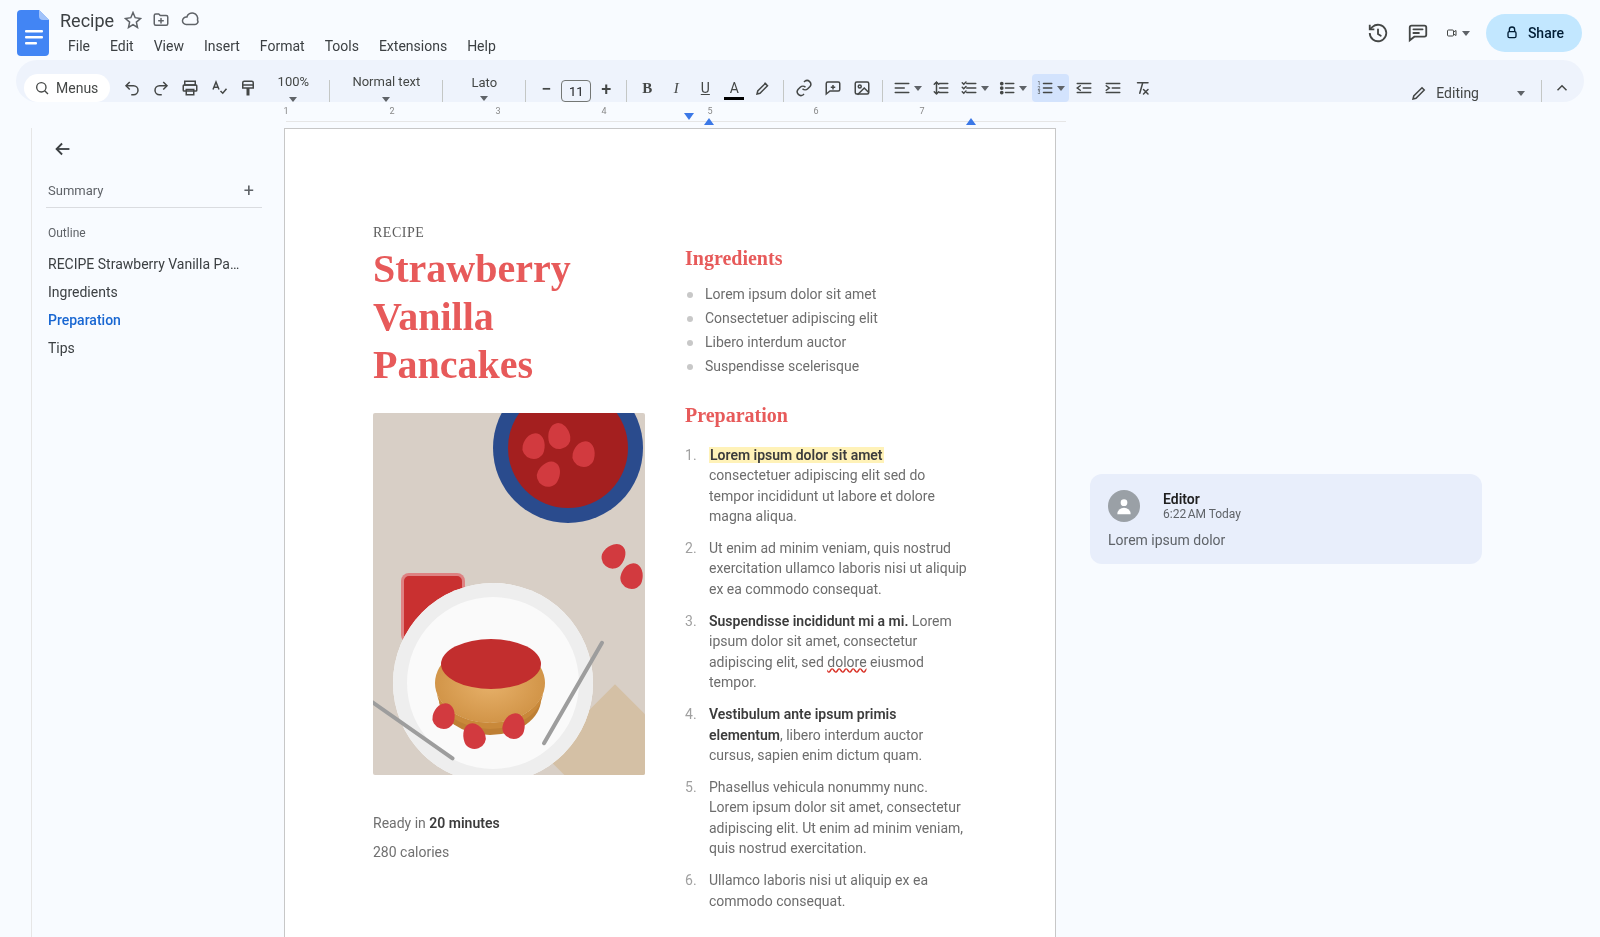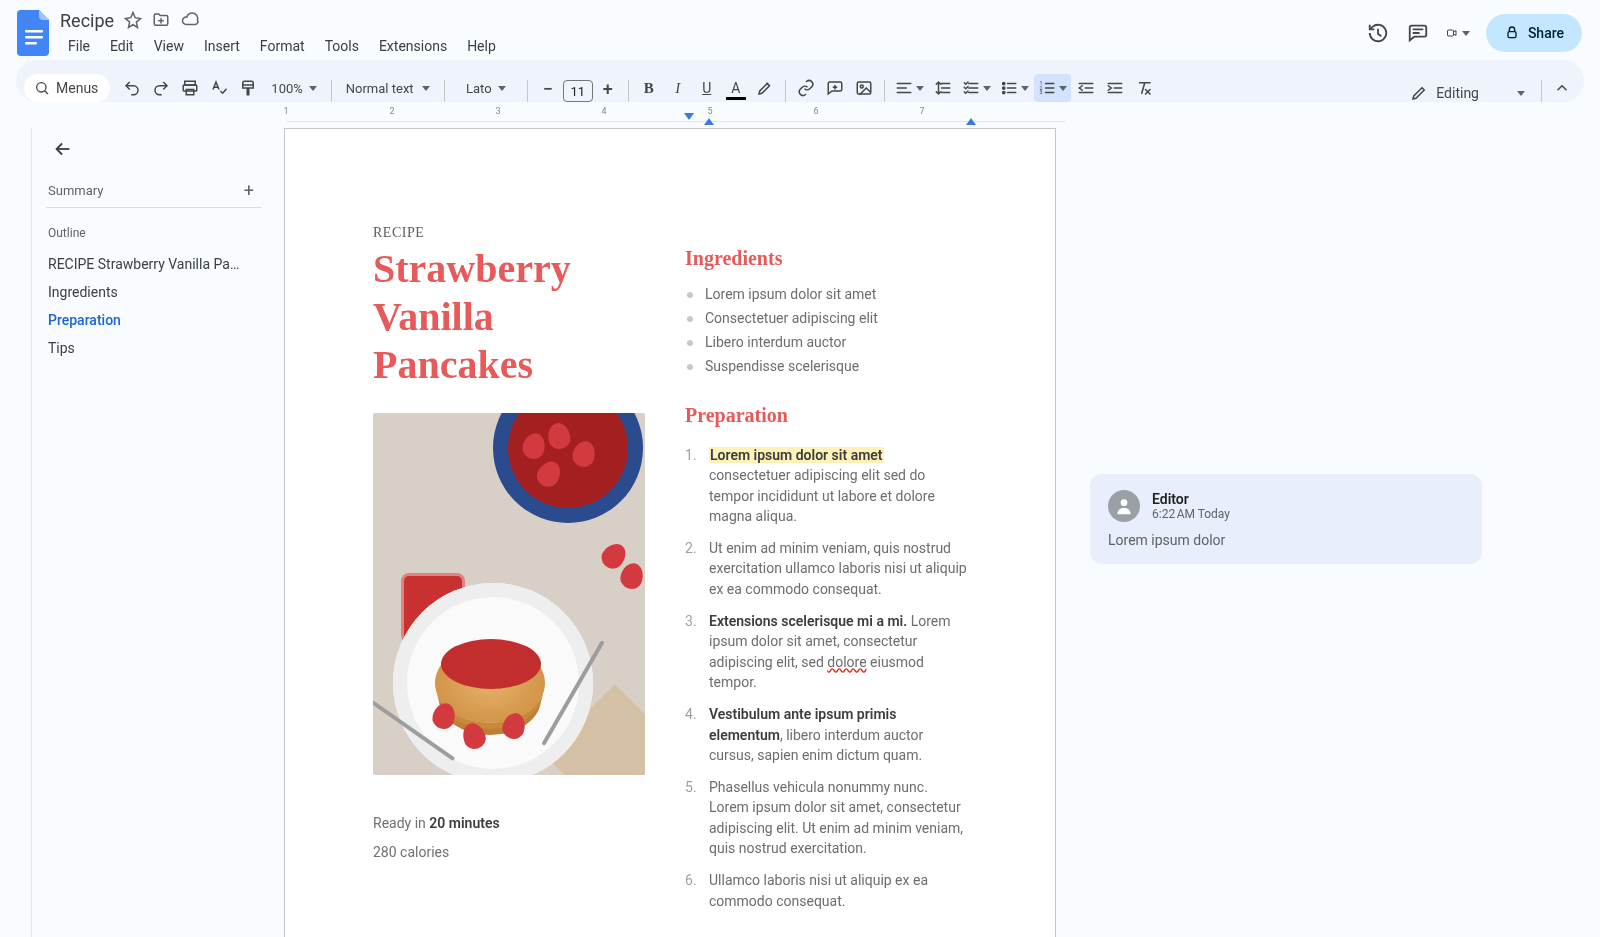--- a/index.html
+++ b/index.html
@@ -31,21 +31,21 @@
   .header-right { display:flex; align-items:center; gap:16px; padding-right:8px; padding-top:8px;}
   .hr-icon { width:24px; height:24px; display:flex; align-items:center; justify-content:center; color:var(--icon-grey); cursor:pointer;}
   .share-btn { background:var(--bg-share); border-radius:20px; height:38px; padding:0 18px; display:flex; align-items:center; gap:8px; font-size:14px; font-weight:500; color:#001d35; cursor:pointer;}
   .meet-group { display:flex; align-items:center; gap:0;}
   
   .toolbar { margin:0 16px 4px 16px; height:42px; background:var(--bg-toolbar); border-radius:22px; display:flex; align-items:flex-end; padding:0 8px; gap:1px; }
   .tbtn { min-width:28px; height:28px; display:flex; align-items:center; justify-content:center; border-radius:4px; color:var(--icon-grey); cursor:pointer; font-size:13px; padding:0 4px;}
   .tbtn.active { background:#d3e3fd; }
   .tpill { background:#fff; border-radius:14px; height:28px; display:flex; align-items:center; gap:6px; padding:0 12px 0 10px; color:var(--icon-grey); font-size:14px;}
   .tsep { width:1px; height:22px; background:#c4c7c5; margin:0 5px;}
-  .tselect { min-width:86px; justify-content:space-between; gap:6px; padding:0 8px;}
+  .tselect { min-width:86px; justify-content:space-between; gap:6px; padding:0 8px;flex-direction:column;}
   .tselect.wide { min-width:100px; }
   .tselect.font { min-width:62px; justify-content:center;}
   .fs-box { width:30px; height:22px; border:1px solid #747775; border-radius:4px; display:flex; align-items:center; justify-content:center; font-size:13px;}
   .color-underline { position:relative; }
   .color-underline::after { content:""; position:absolute; left:4px; right:4px; bottom:2px; height:3px; background:#000; }
   .tool-spacer { flex:1; }
   .editing-pill { display:flex; align-items:center; gap:8px; padding:0 10px; cursor:pointer; color:var(--icon-grey); font-size:14px;}
   .caret-tri { width:0;height:0;border-left:4px solid transparent;border-right:4px solid transparent;border-top:5px solid #5f6368; display:inline-block;}
   
   .ruler { height:16px; margin:0 16px 0 286px; width:780px; position:relative; font-size:9px; color:#888; border-bottom:1px solid #e6e6e6; user-select:none; }
@@ -90,21 +90,21 @@
   ul.ing li { font-size:14px; color:#6d6d6d; padding:4px 0 4px 20px; position:relative;}
   ul.ing li::before { content:""; width:6px; height:6px; border-radius:50%; background:#c8c8c8; position:absolute; left:2px; top:10px;}
   ol.prep { list-style:none; padding:0; margin:0; counter-reset:step;}
   ol.prep li { counter-increment:step; font-size:14px; color:#6d6d6d; padding:6px 0 6px 24px; position:relative; line-height:1.45;}
   ol.prep li::before { content:counter(step)"."; position:absolute; left:0; color:#a0a0a0;}
   ol.prep li b { color:#3c3c3c; font-weight:600;}
   .hl { background:#fff2b8; color:#3c3c3c; font-weight:600; padding:0 1px;}
   .spellerr { text-decoration: underline wavy #d93025; text-decoration-skip-ink:none;}
   
   .comment-card { position:absolute; left:1074px; top:352px; width:392px; background:var(--bg-comment); border-radius:12px; padding:16px 18px; }
-  .cc-head { display:flex; align-items:center; gap:12px; margin-bottom:10px;}
+  .cc-head { display:flex; align-items:center; gap:23px; margin-bottom:10px;}
   .cc-avatar { width:32px; height:32px; border-radius:50%; background:#9aa0a6; display:flex; align-items:center; justify-content:center;}
   .cc-name { font-size:14px; font-weight:600; color:#1f1f1f;}
   .cc-time { font-size:12px; color:#5f6368;}
   .cc-body { font-size:14px; color:#5f6368;}
 </style>
 </head>
 <body>
 
 <header class="app-header">
   <div class="logo-col">
@@ -415,21 +415,21 @@
           <li>Lorem ipsum dolor sit amet</li>
           <li>Consectetuer adipiscing elit</li>
           <li>Libero interdum auctor</li>
           <li>Suspendisse scelerisque</li>
         </ul>
 
         <h2 class="section-h">Preparation</h2>
         <ol class="prep">
           <li><span class="hl">Lorem ipsum dolor sit amet</span><span> consectetuer adipiscing elit sed do tempor incididunt ut labore et dolore magna aliqua.</span></li>
           <li><span>Ut enim ad minim veniam, quis nostrud exercitation ullamco laboris nisi ut aliquip ex ea commodo consequat.</span></li>
-          <li><b>Extensions scelerisque mi a mi.</b><span> Lorem ipsum dolor sit amet, consectetur adipiscing elit, sed </span><span class="spellerr">dolore</span><span> eiusmod tempor.</span></li>
+          <li><b>Suspendisse incididunt mi a mi.</b><span> Lorem ipsum dolor sit amet, consectetur adipiscing elit, sed </span><span class="spellerr">dolore</span><span> eiusmod tempor.</span></li>
           <li><b>Vestibulum ante ipsum primis elementum</b><span>, libero interdum auctor cursus, sapien enim dictum quam.</span></li>
           <li><span>Phasellus vehicula nonummy nunc. Lorem ipsum dolor sit amet, consectetur adipiscing elit. Ut enim ad minim veniam, quis nostrud exercitation.</span></li>
           <li><span>Ullamco laboris nisi ut aliquip ex ea commodo consequat.</span></li>
         </ol>
       </div>
     </div>
   </div>
 
   <div class="comment-card">
     <div class="cc-head">

